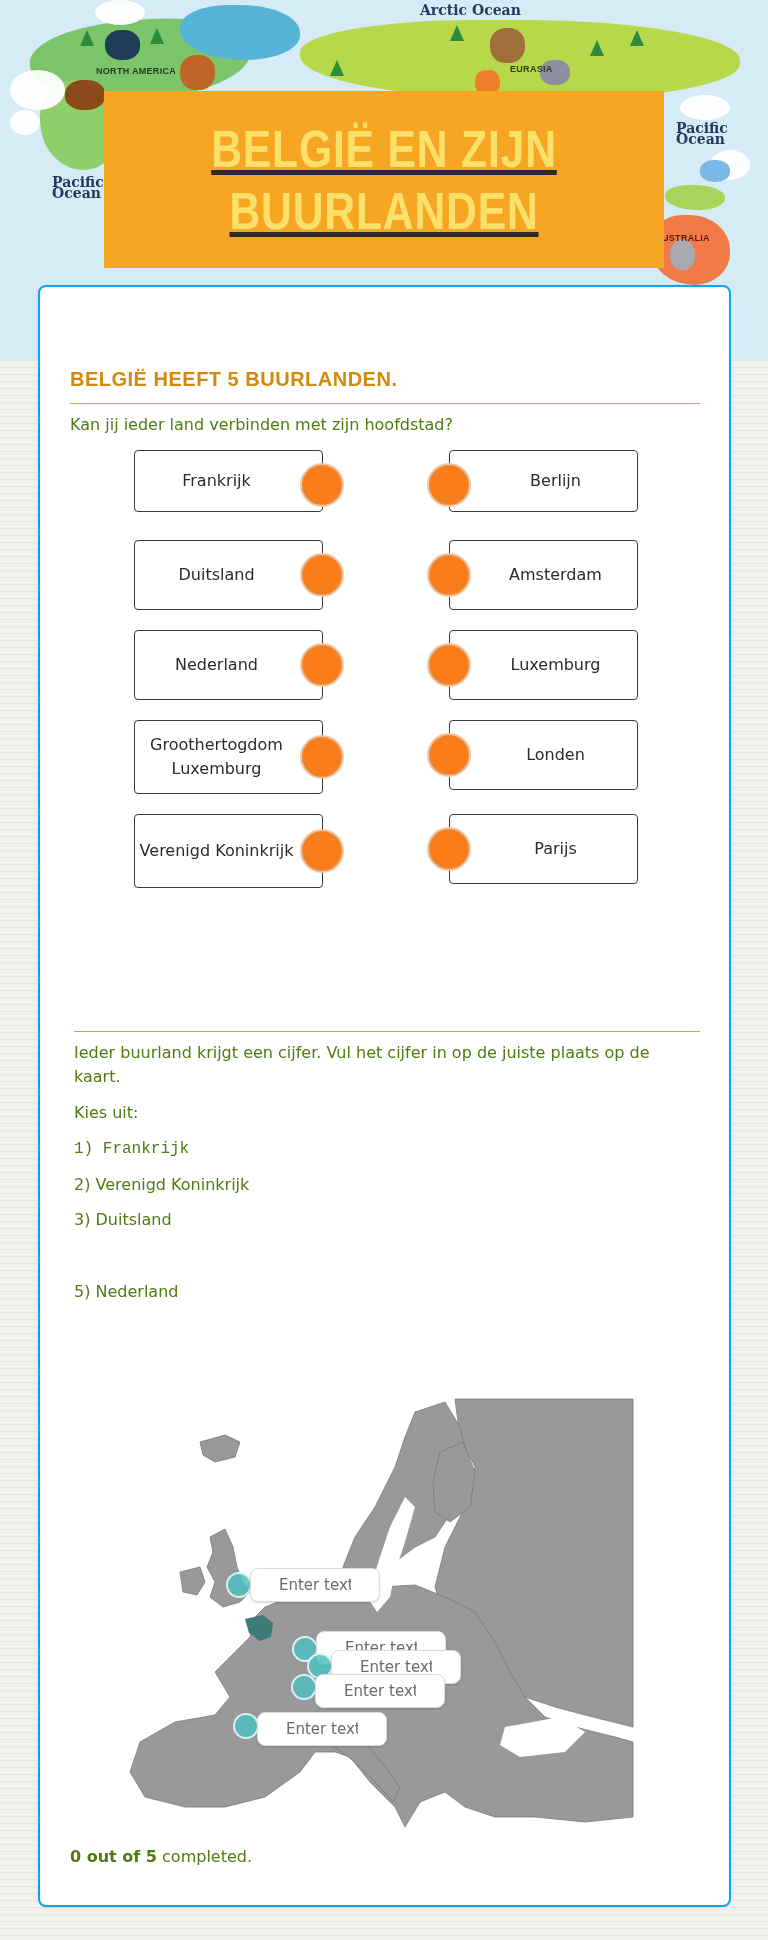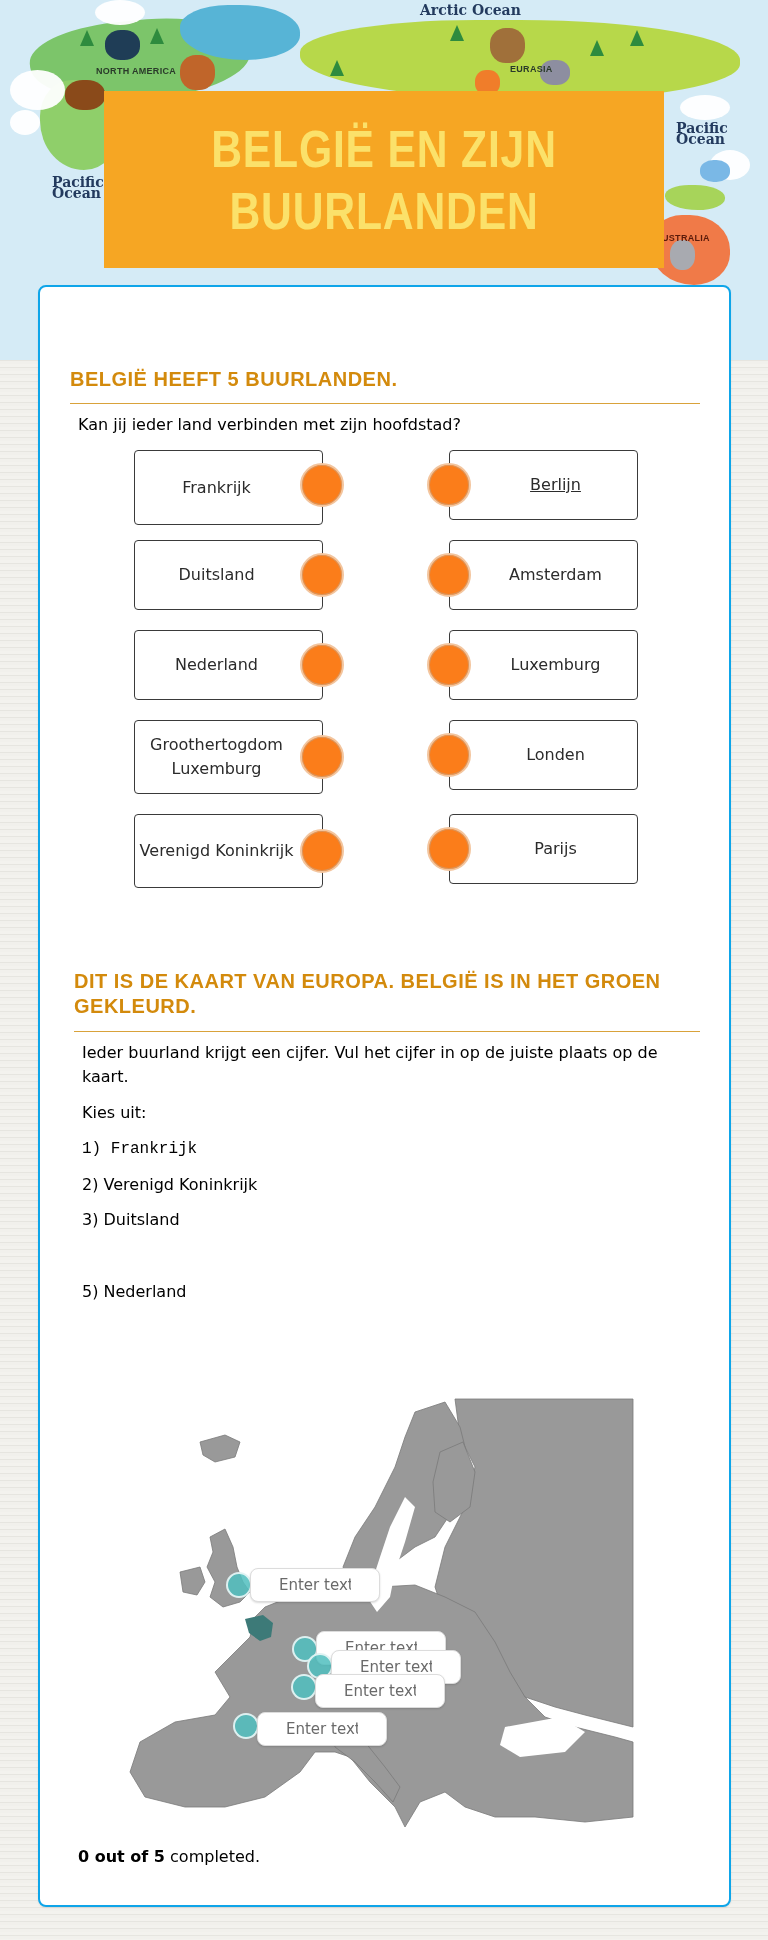--- a/index.html
+++ b/index.html
@@ -25,39 +25,39 @@
   }
   .continent-label {
     position: absolute; font-family: "Liberation Sans", sans-serif; font-size: 9px;
     font-weight: bold; color: #2a3a2a; letter-spacing: .3px;
   }
   .tree { position: absolute; width: 0; height: 0; border-left: 7px solid transparent; border-right: 7px solid transparent; border-bottom: 16px solid #2e8b3e; }
   .animal { position: absolute; border-radius: 45%; }
   .title-box {
     position: absolute; left: 104px; top: 91px; width: 560px; height: 177px;
     background: #f6a623;
-    display: flex; flex-direction: column; align-items: center; justify-content: center;
+    display: flex; flex-direction: column; align-items: center; justify-content: center; text-decoration: underline;
   }
   .title-text {
     font-family: "Liberation Sans", sans-serif; font-weight: bold; font-size: 52px;
     line-height: 62px; color: #fbe16a; text-transform: uppercase; text-align: center;
     letter-spacing: 1px; transform: scaleX(0.82);
   }
   
   .card {
     position: absolute; left: 38px; top: 285px; width: 693px; height: 1622px;
     background: #ffffff; border: 2px solid #0ea5e9; border-radius: 8px;
     box-shadow: 0 1px 2px rgba(0,0,0,0.08);
   }
   .section-title {
     font-family: "Liberation Sans", sans-serif; font-weight: bold; color: #d38a0c;
     text-transform: uppercase; font-size: 20px; line-height: 25px; letter-spacing: .5px;
   }
   .rule { height: 1px; background: #d9a23a; }
-  .body-text { font-family: "DejaVu Sans", sans-serif; font-size: 16px; color: #000000; margin-left: 8px; }
+  .body-text { font-family: "DejaVu Sans", sans-serif; font-size: 16px; color: #4d7c0f; }
   .s1-title { position: absolute; left: 30px; top: 80px; }
   .s1-rule { position: absolute; left: 30px; top: 116px; width: 630px; }
   .s1-q { position: absolute; left: 30px; top: 128px; }
   .match-box {
     position: absolute; width: 189px; height: 70px; border: 1px solid #3a3a3a; border-radius: 4px;
     background: #fff; display: flex; align-items: center; justify-content: center; text-align: center;
     font-family: "DejaVu Sans", sans-serif; font-size: 16px; line-height: 24px; color: #2b2b2b;
     cursor: pointer;
   }
   .match-box.left { padding-right: 24px; }
@@ -129,25 +129,25 @@
 </div>
 
 <div class="card">
 
   <div class="section-title s1-title">België heeft 5 buurlanden.</div>
   <div class="rule s1-rule"></div>
   <div class="body-text s1-q">Kan jij ieder land verbinden met zijn hoofdstad?</div>
 
   <div>
 
-    <div class="match-box left" style="left:94px;top:163px;height:75px;">
+    <div class="match-box left" style="left:94px;top:163px;height:62px;">
         <span>Frankrijk</span>
       </div>
     <div class="dot" style="left:260px;top:176px;"></div>
-    <div class="match-box right" style="left:409px;top:163px;height:70px;text-decoration:underline;">
+    <div class="match-box right" style="left:409px;top:163px;height:62px;">
         <span>Berlijn</span>
       </div>
     <div class="dot" style="left:387px;top:176px;"></div>
 
     <div class="match-box left" style="left:94px;top:253px;height:70px;">
         <span>Duitsland</span>
       </div>
     <div class="dot" style="left:260px;top:266px;"></div>
     <div class="match-box right" style="left:409px;top:253px;height:70px;align-items:center;">
         <span>Amsterdam</span>
@@ -175,21 +175,20 @@
     <div class="match-box left" style="left:94px;top:527px;height:74px;">
         <span>Verenigd Koninkrijk</span>
       </div>
     <div class="dot" style="left:260px;top:542px;"></div>
     <div class="match-box right" style="left:409px;top:527px;height:70px;">
         <span>Parijs</span>
       </div>
     <div class="dot" style="left:387px;top:540px;"></div>
   </div>
 
-  <div class="section-title s2-title">Dit is de kaart van Europa. België is in het groen gekleurd.</div>
   <div class="rule s2-rule"></div>
   <div class="body-text s2-p" style="top:754px;width:600px;">Ieder buurland krijgt een cijfer. Vul het cijfer in op de juiste plaats op de kaart.</div>
   <div class="body-text s2-p" style="top:814px;">Kies uit:</div>
   <div class="body-text s2-p" style="top:850px;font-family:Liberation Mono, monospace;">1) Frankrijk</div>
   <div class="body-text s2-p" style="top:886px;">2) Verenigd Koninkrijk</div>
   <div class="body-text s2-p" style="top:921px;">3) Duitsland</div>
   <div class="body-text s2-p" style="top:993px;">5) Nederland</div>
 
   <div class="map-wrap">
     <svg width="520" height="438" viewBox="0 0 520 438">

